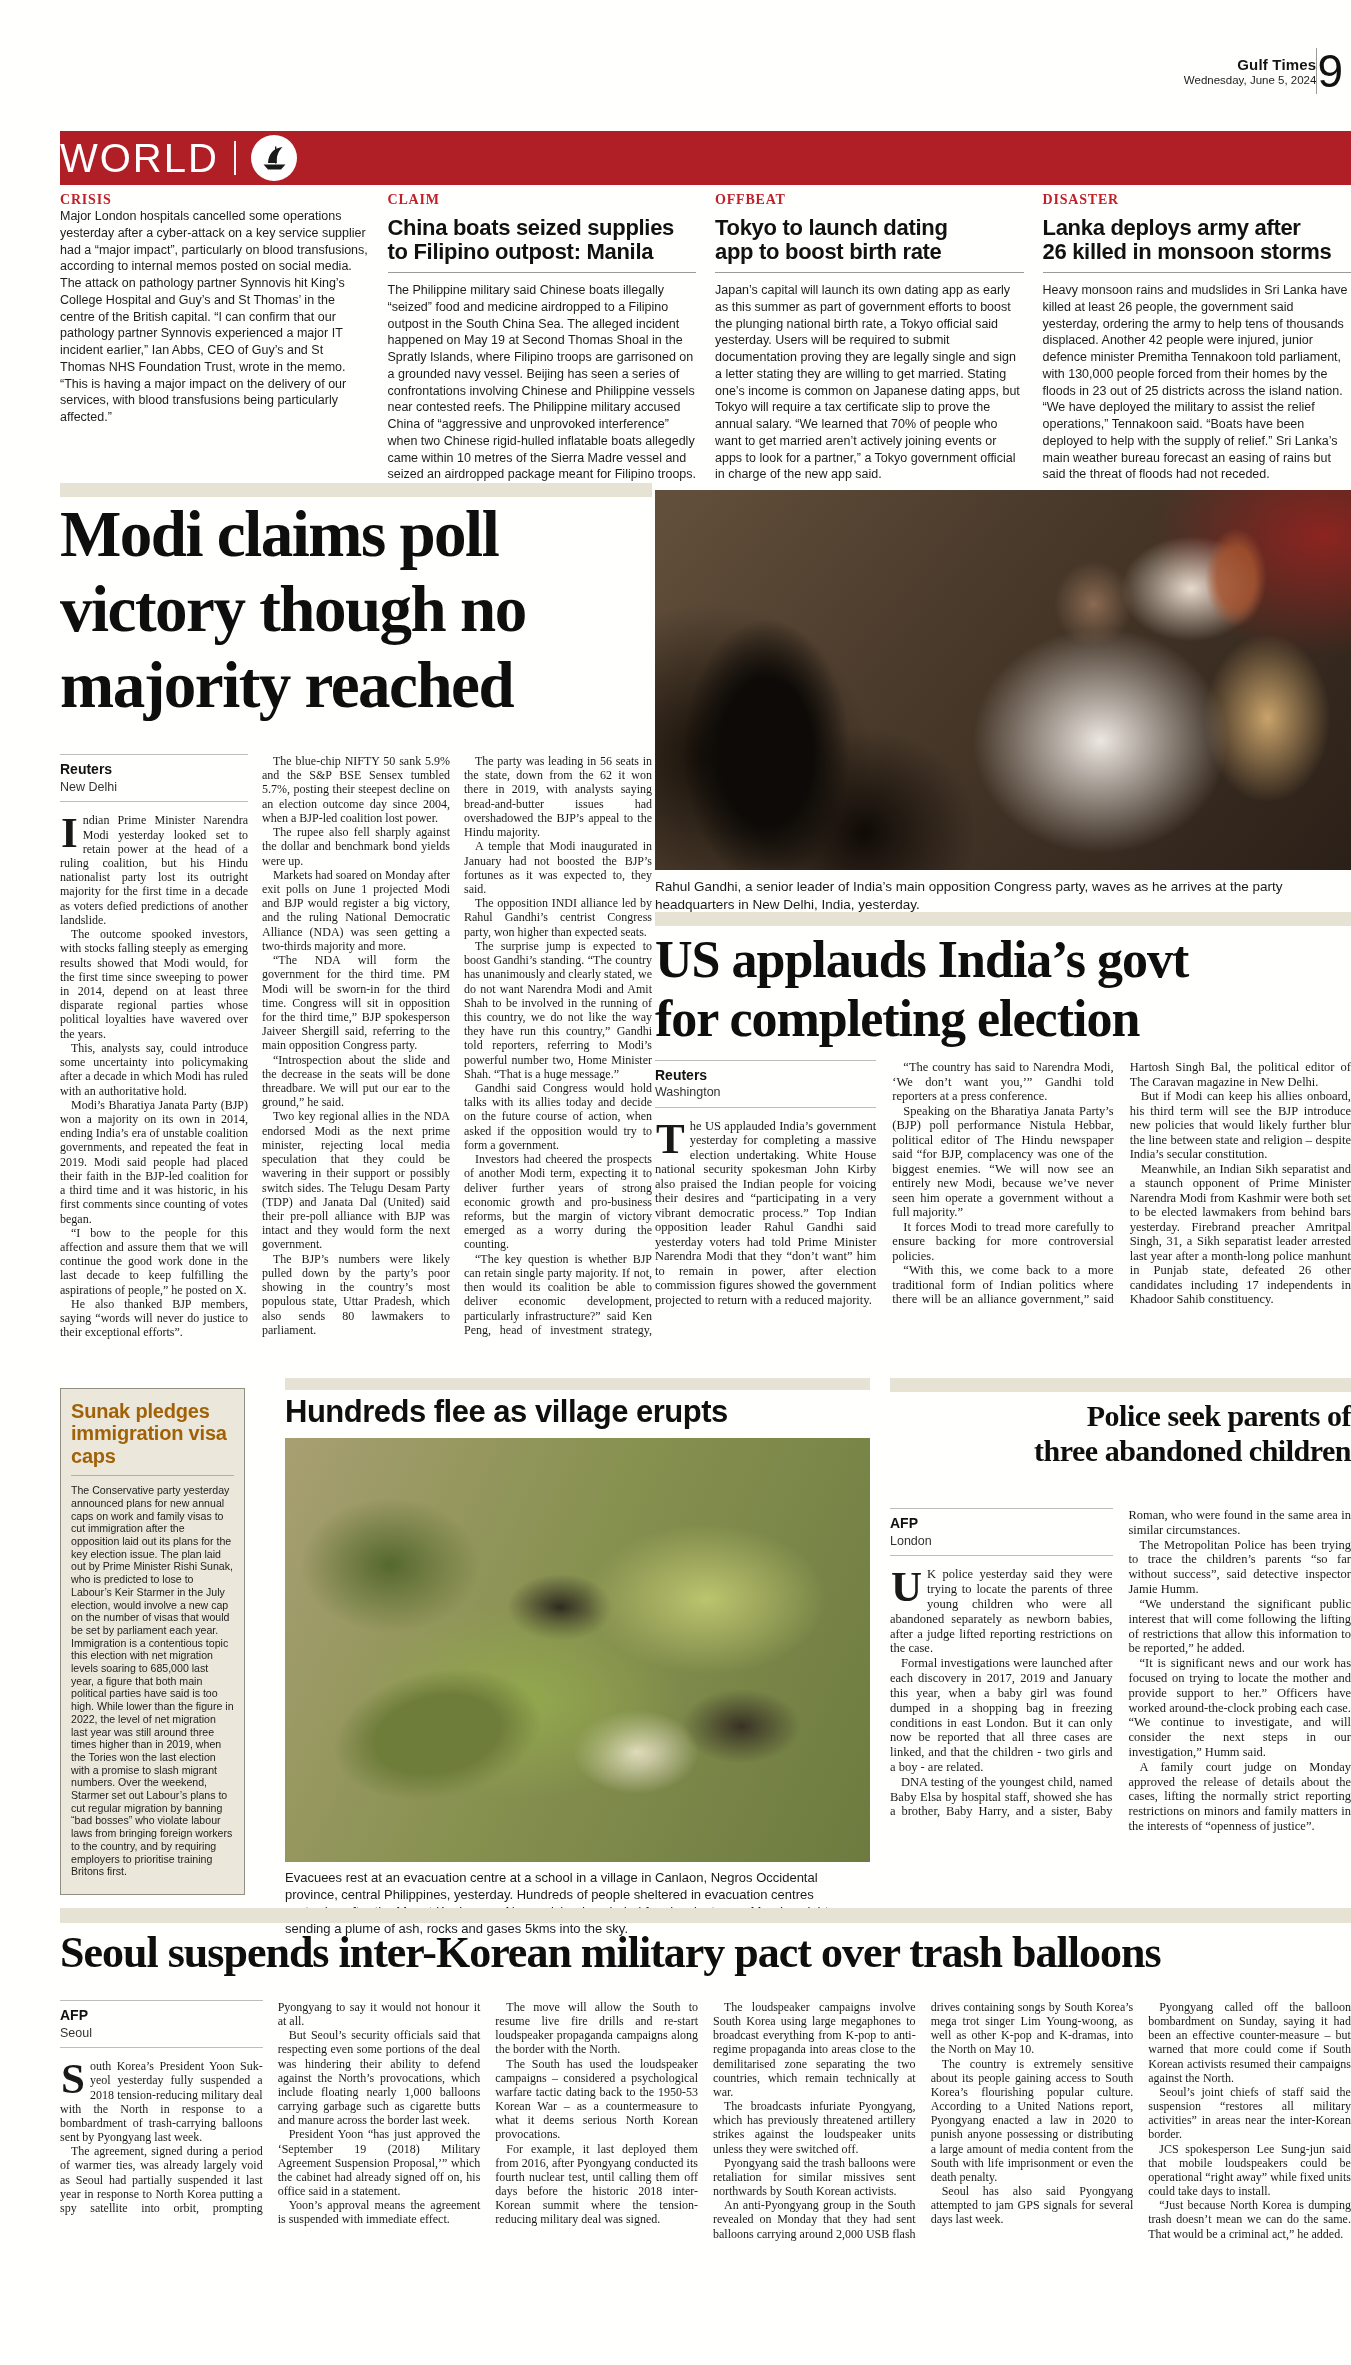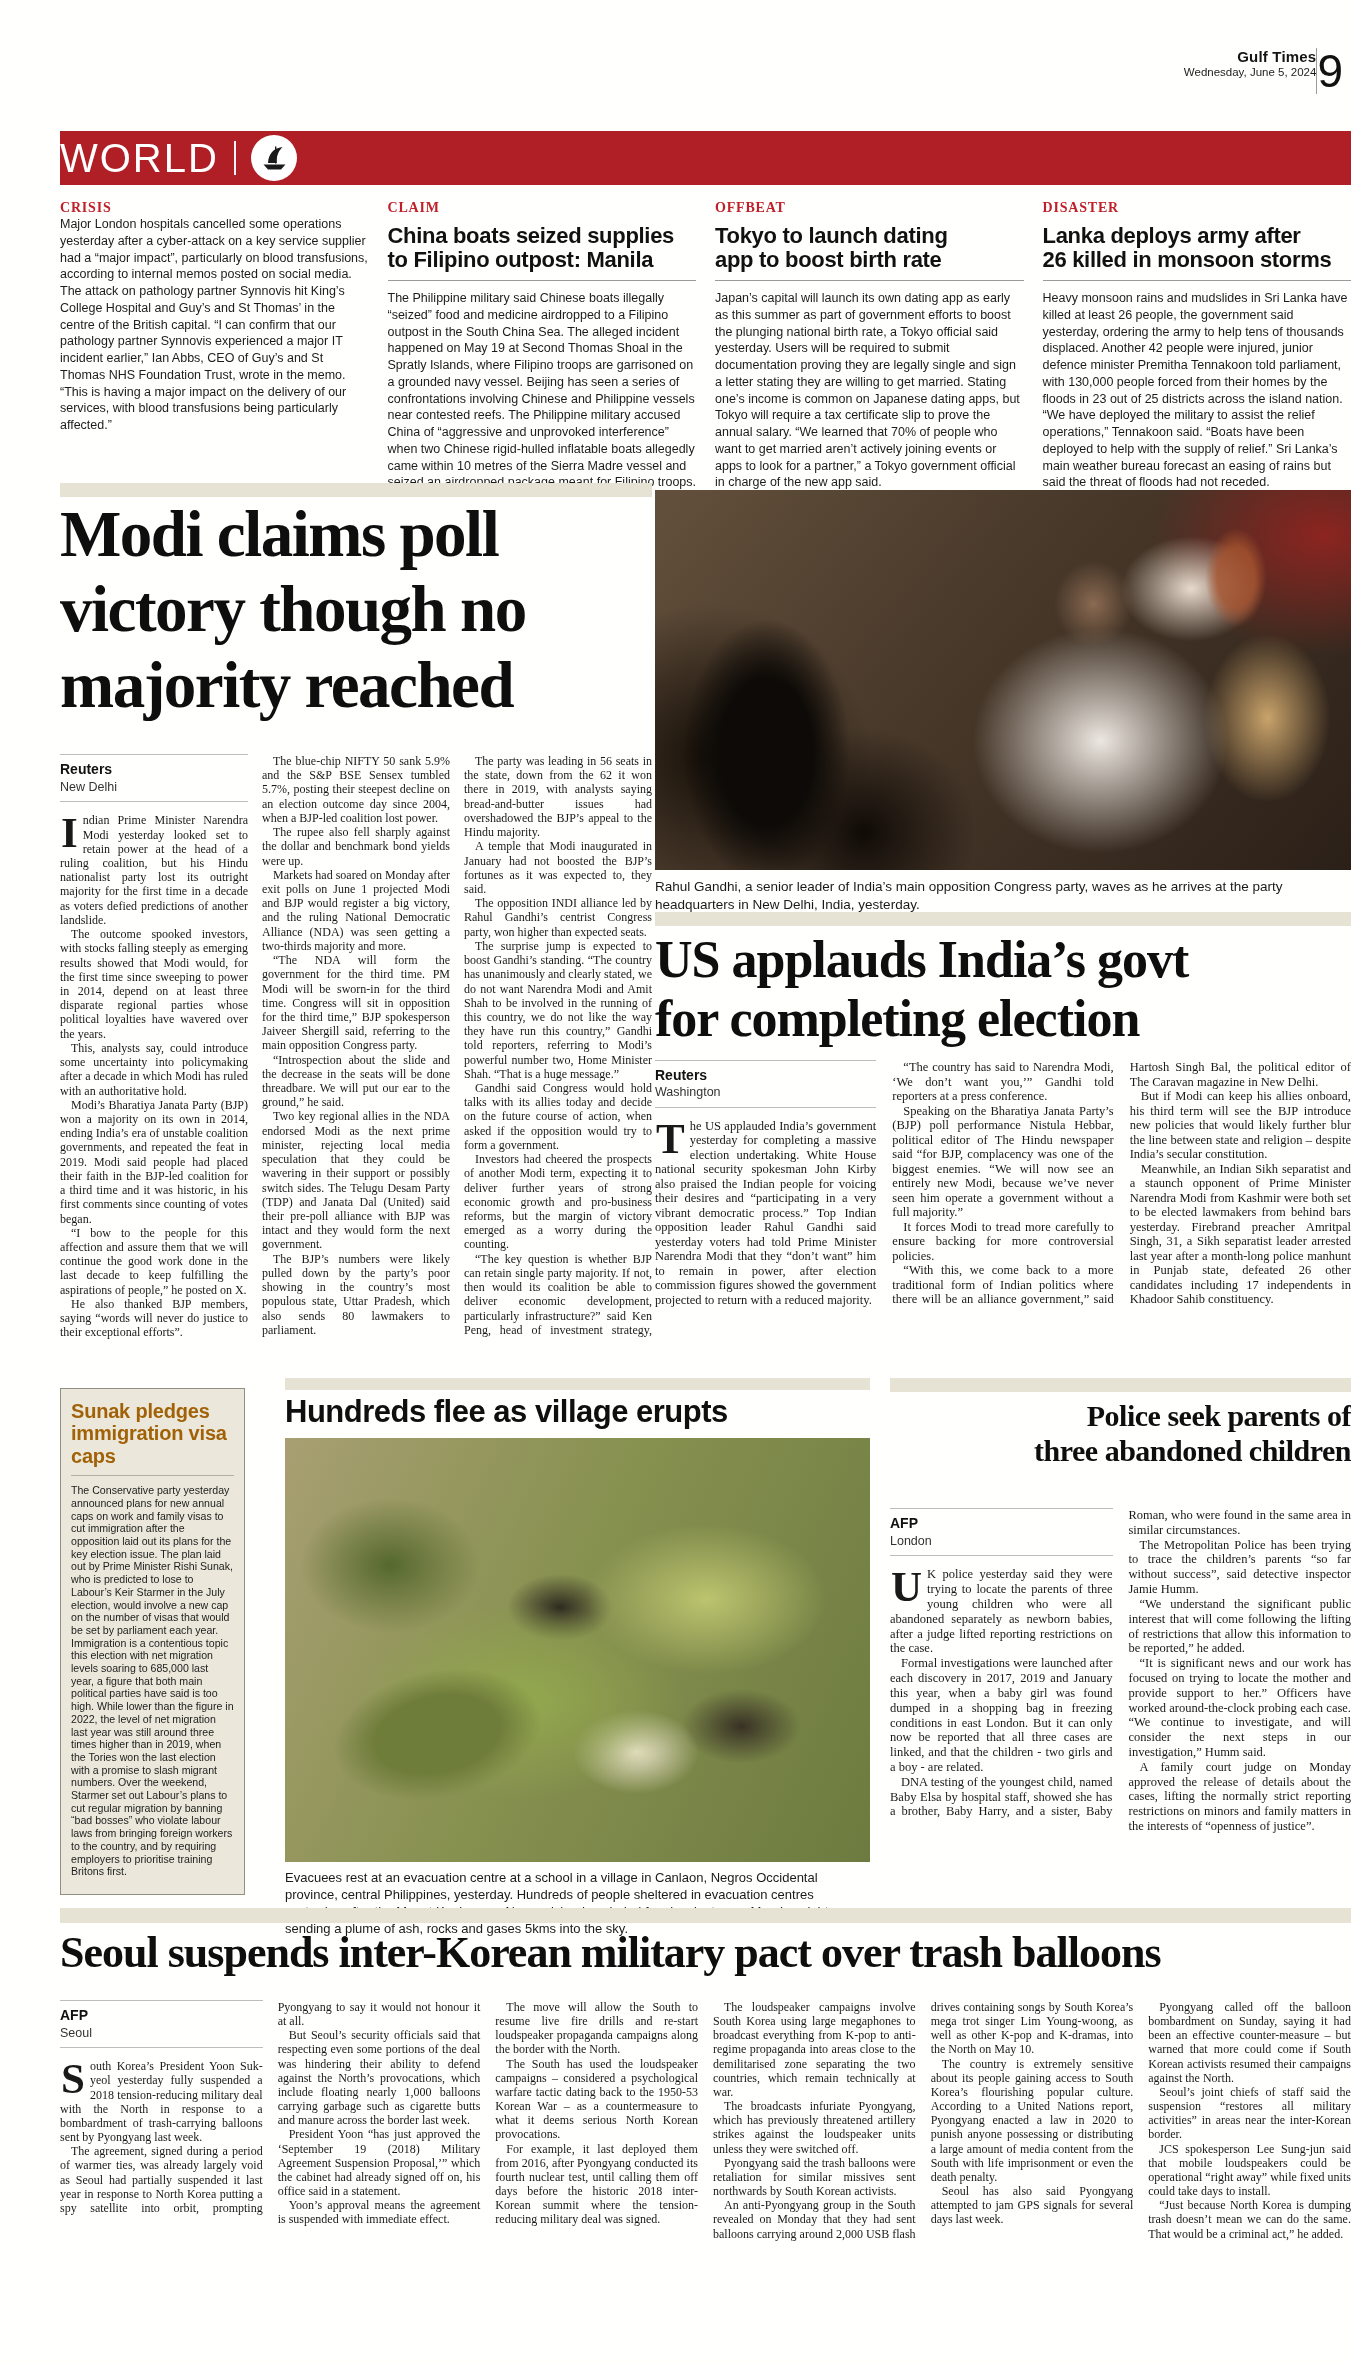--- a/index.html
+++ b/index.html
@@ -1,35 +1,35 @@
 <!DOCTYPE html>
 <html><head>
 <meta charset="utf-8">
 <style>
   * { margin:0; padding:0; box-sizing:border-box; }
   body { background:#888; font-family:"Liberation Sans", sans-serif; }
   #page { position:relative; width:1351px; height:2365px; background:#fffffe; margin:0 auto; overflow:hidden; color:#141414; }
 
   
-  .masthead { position:absolute; top:48px; right:8px; display:flex; align-items:flex-start; }
+  .masthead { position:absolute; top:48px; right:8px; display:flex; align-items:center; }
   .m-text { text-align:right; }
   .m-paper { font-weight:700; font-size:15px; letter-spacing:.2px; }
   .m-date { font-size:11.5px; color:#1d1d1d; margin-top:1px; }
   .m-div { width:1px; height:46px; background:#9a9a9a; }
   .m-page { font-size:46px; font-weight:400; line-height:1; color:#111; }
 
   
   .banner { position:absolute; left:60px; top:131px; width:1291px; height:54px; background:#b01f25;
             display:flex; align-items:center; justify-content:flex-start; gap:15px; padding-right:16px; }
   .banner-title { color:#fff; font-size:40px; font-weight:400; letter-spacing:2px; line-height:1; }
   .banner-div { width:2px; height:34px; background:rgba(255,255,255,.95); }
   .banner-circle { width:46px; height:46px; border-radius:50%; background:#fff; display:flex; align-items:center; justify-content:center; }
 
   
-  .briefs { position:absolute; left:60px; top:200px; width:1291px; display:grid; grid-template-columns:repeat(4,1fr); column-gap:19px; }
+  .briefs { position:absolute; left:60px; top:192px; width:1291px; display:grid; grid-template-columns:repeat(4,1fr); column-gap:19px; }
   .brief-kicker { color:#c0202a; font-family:"Liberation Serif",serif; font-weight:700; font-size:14px; letter-spacing:.8px; }
   .brief-headline { font-size:22px; font-weight:700; line-height:1.07; letter-spacing:-.3px; white-space:pre-line; margin:8px 0 9px; padding-bottom:9px; border-bottom:1px solid #9b9b9b; color:#111; }
   .brief-body { font-size:12.5px; line-height:1.34; color:#1c1c1c; }
 
   
   .strip { position:absolute; background:#e6e2d4; }
 
   
   .serif-head { position:absolute; font-family:"Liberation Serif",serif; font-weight:700; color:#0e0e0e; white-space:pre-line; }
   .modi-head { left:60px; top:497px; width:592px; font-size:65px; line-height:1.16; letter-spacing:-1.5px; }

